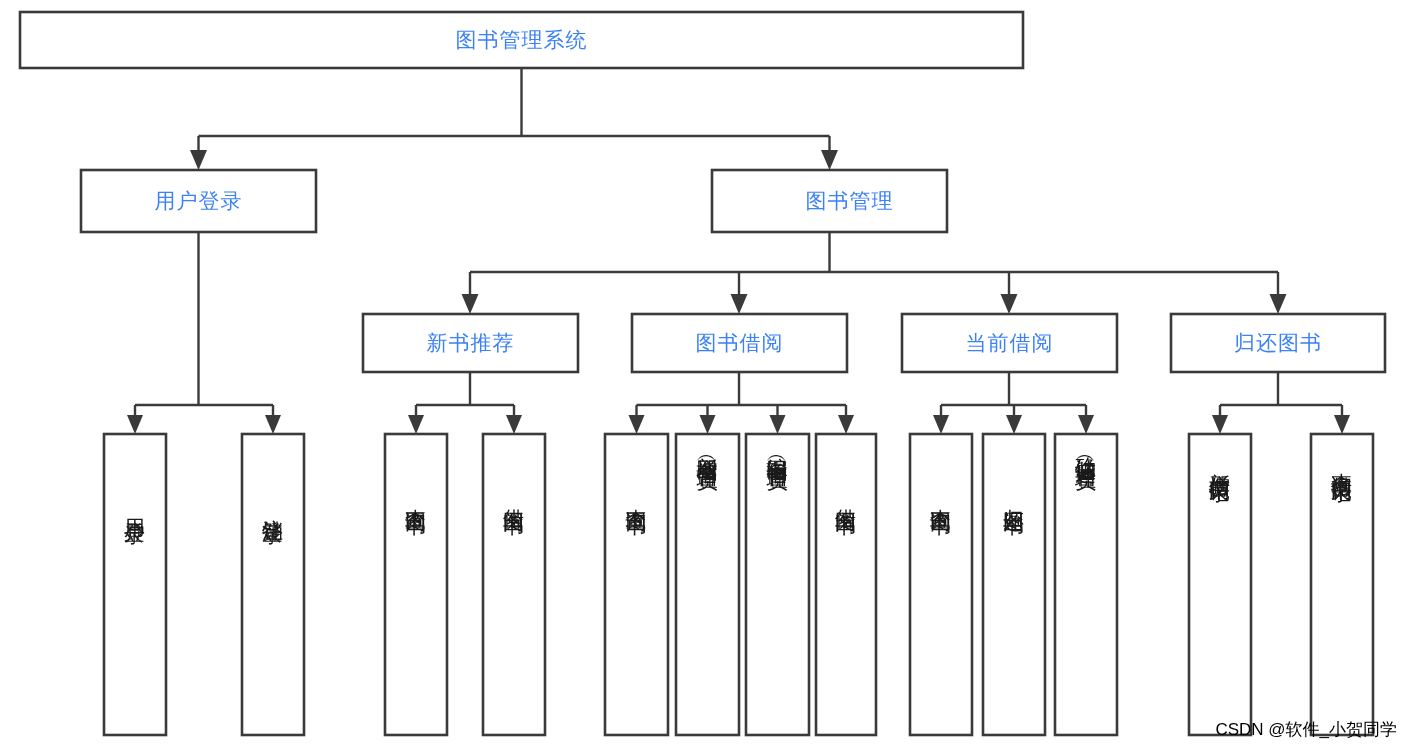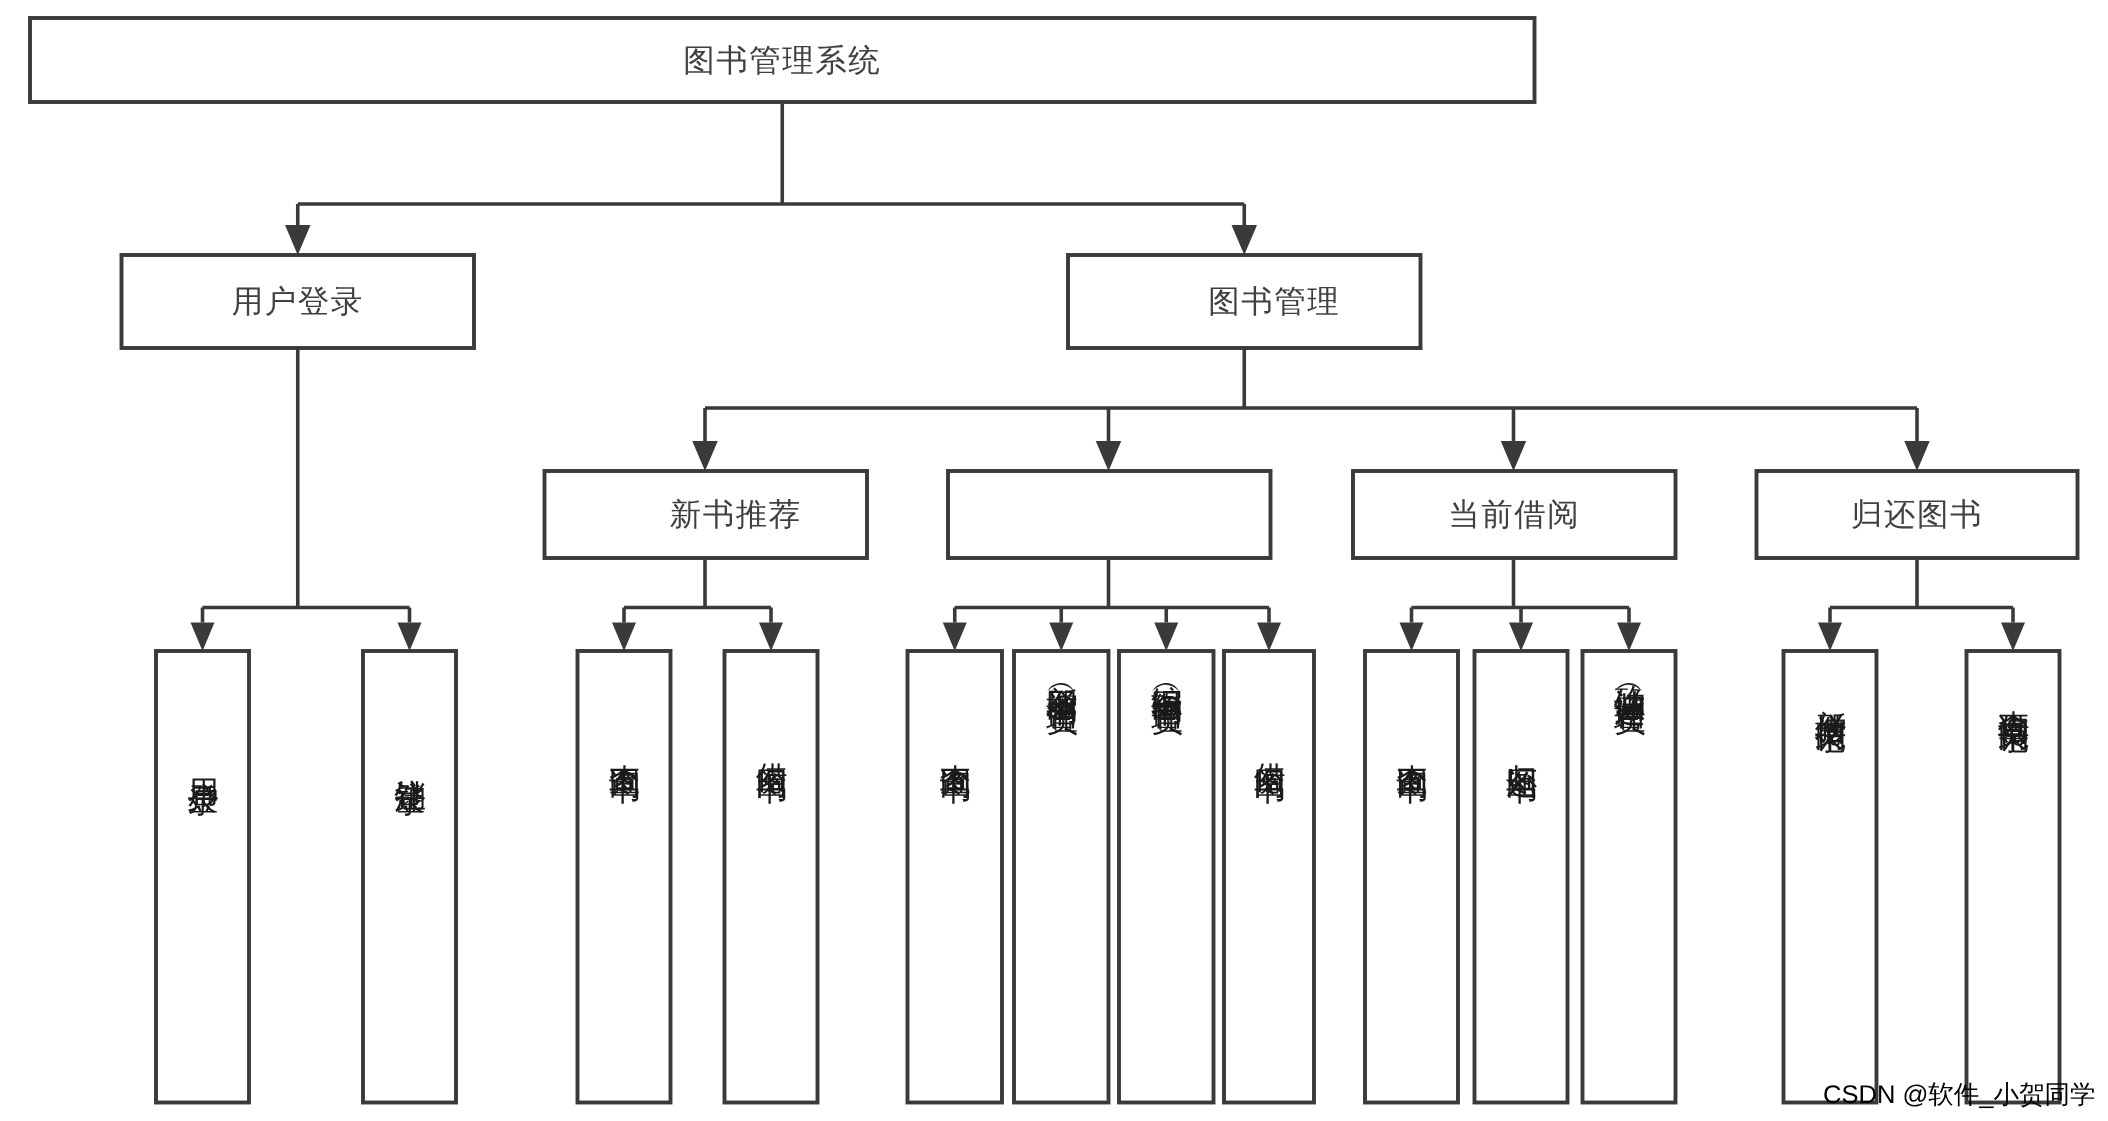--- a/index.html
+++ b/index.html
@@ -60,21 +60,21 @@
   .hlabel-wrap {
     position: absolute;
     display: flex;
     align-items: center;
     justify-content: center;
     pointer-events: none;
   }
   .hlabel-text {
     font-family: "Liberation Sans", "DejaVu Sans", sans-serif;
     font-size: 21px;
-    color: #404040;
+    color: #3b82f6;
     letter-spacing: 1px;
     white-space: nowrap;
   }
   .watermark {
     position: absolute;
     right: 8px;
     bottom: 6px;
     font-family: "Liberation Sans", "DejaVu Sans", sans-serif;
     font-size: 17px;
     color: #000000;
@@ -188,22 +188,25 @@
 
   <div class="hlabel-wrap" style="left:20px; top:12px; width:1003px; height:56px;">
     <span class="hlabel-text">图书管理系统</span>
   </div>
   <div class="hlabel-wrap" style="left:81px; top:170px; width:235px; height:62px;">
     <span class="hlabel-text">用户登录</span>
   </div>
   <div class="hlabel-wrap" style="left:732px; top:170px; width:235px; height:62px;border-radius:14px;">
     <span class="hlabel-text">图书管理</span>
   </div>
-  <div class="hlabel-wrap" style="left:363px; top:314px; width:215px; height:58px;padding-left:20px;">
+  <div class="hlabel-wrap" style="left:363px; top:314px; width:215px; height:58px;">
     <span class="hlabel-text">新书推荐</span>
+  </div>
+  <div class="hlabel-wrap" style="left:632px; top:314px; width:215px; height:58px;">
+    <span class="hlabel-text">图书借阅</span>
   </div>
   <div class="hlabel-wrap" style="left:902px; top:314px; width:215px; height:58px;">
     <span class="hlabel-text">当前借阅</span>
   </div>
   <div class="hlabel-wrap" style="left:1171px; top:314px; width:214px; height:58px;">
     <span class="hlabel-text">归还图书</span>
   </div>
 
   <div class="vlabel-wrap" style="left:104px; top:434px; width:62px; height:301px; padding-top:68px;">
     <span class="vlabel-text">用户登录</span>

